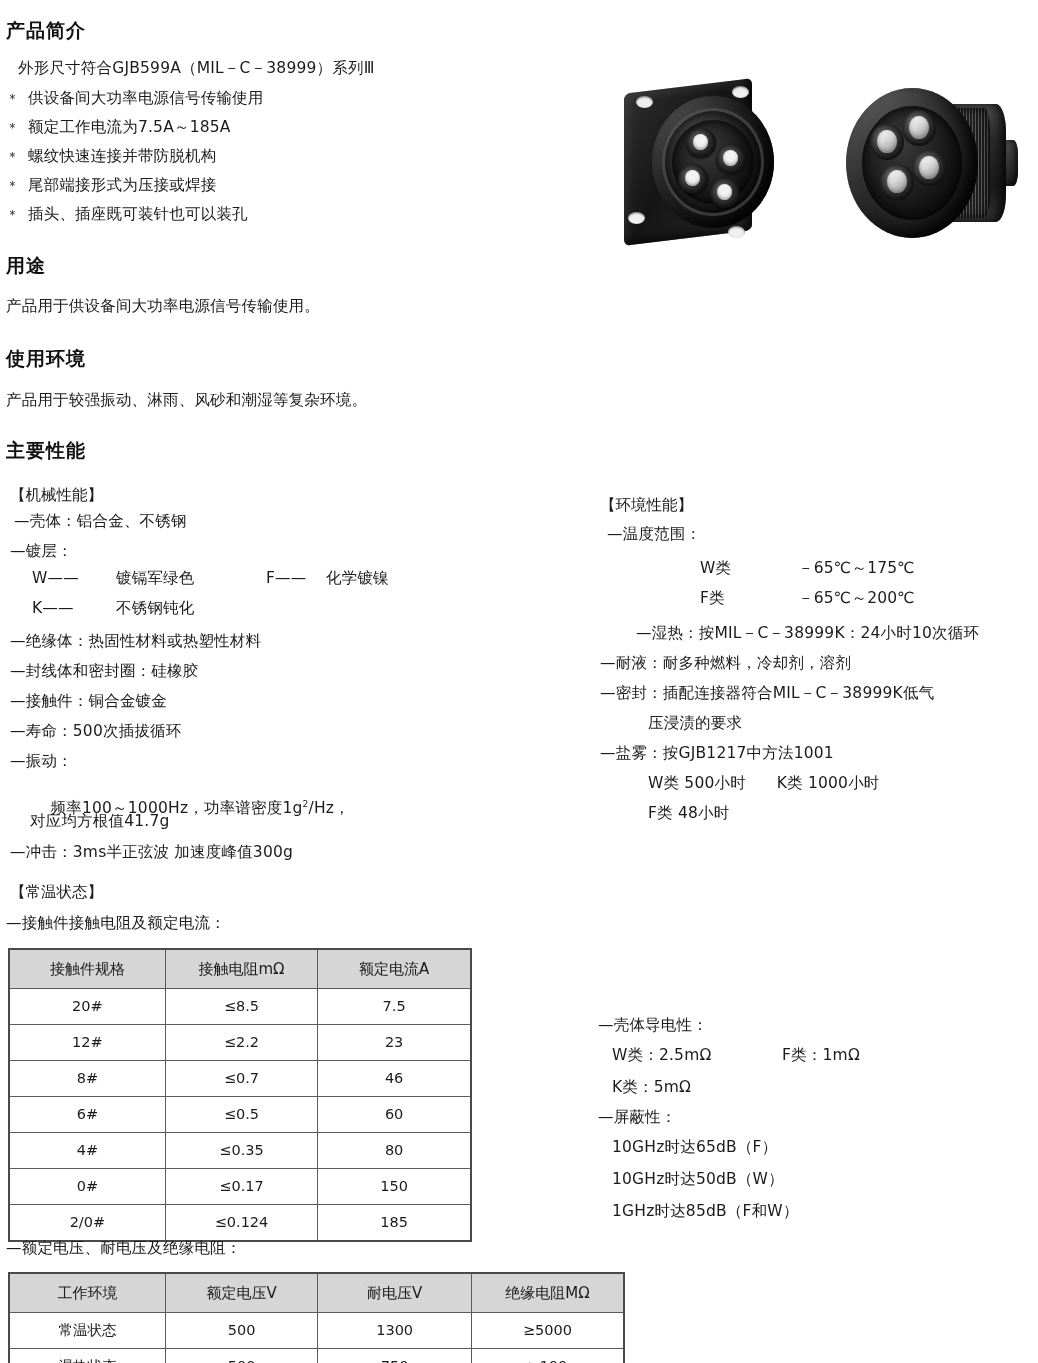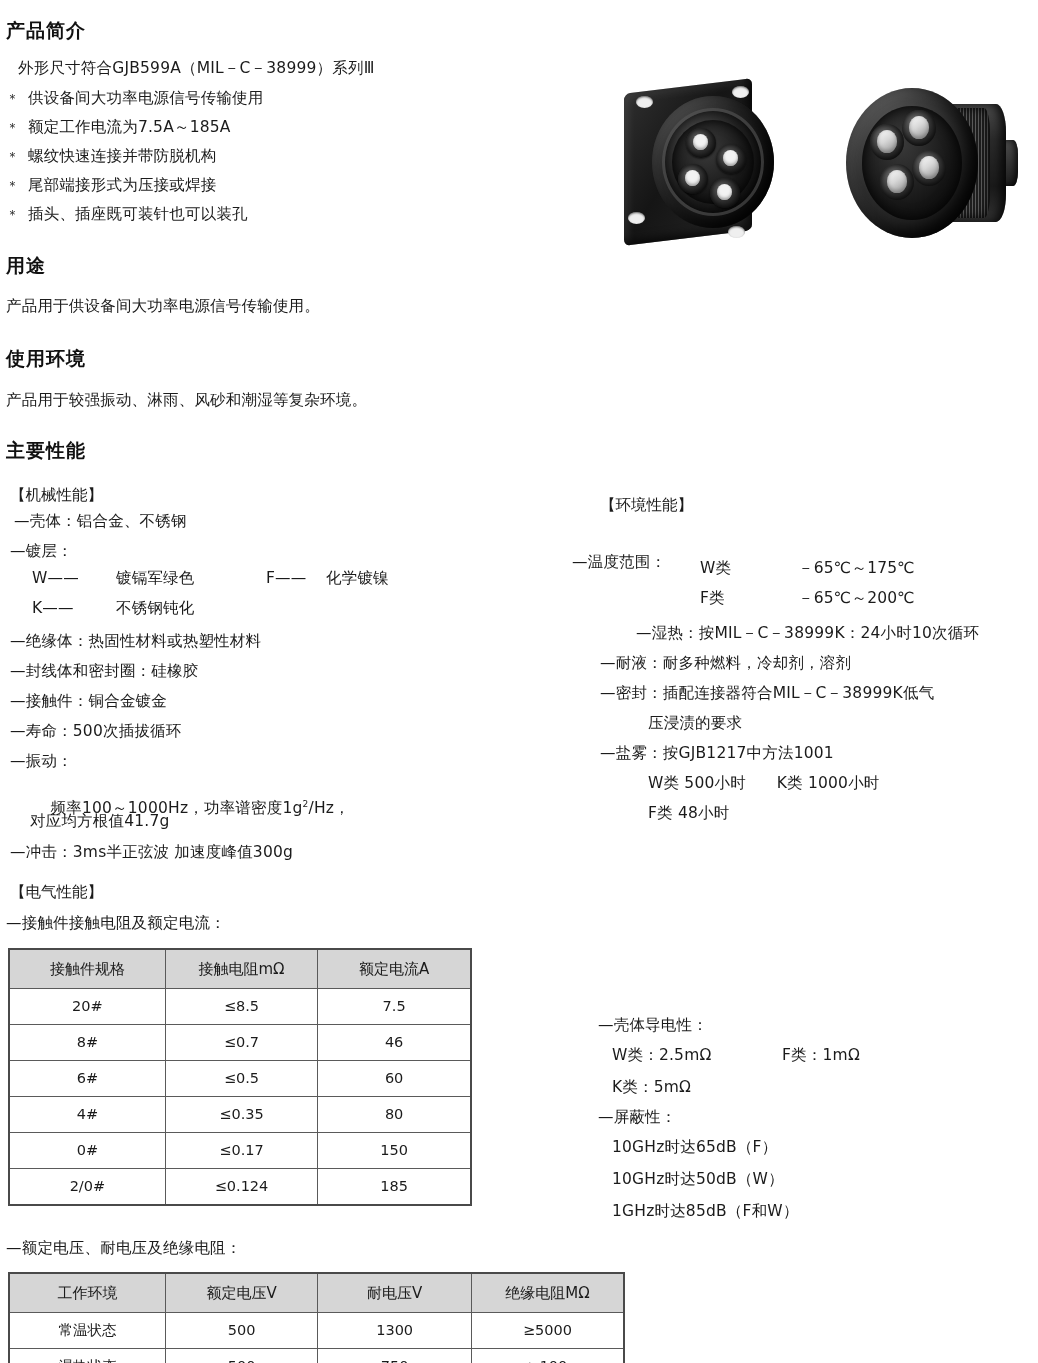--- a/index.html
+++ b/index.html
@@ -239,21 +239,21 @@
 
   <div class="abs body-line" style="left:30px; top:784px;">
     <span>频率100～1000Hz，功率谱密度1g</span><sup>2</sup><span>/Hz，</span>
   </div>
   <div class="abs body-line" style="left:30px; top:814px;">对应均方根值41.7g</div>
 
   <div class="abs body-line" style="left:10px; top:845px;">—冲击：3ms半正弦波 加速度峰值300g</div>
 
   <div class="abs sec-label" style="left:600px; top:498px;">【环境性能】</div>
 
-  <div class="abs body-line" style="left:572px; top:527px;margin-top:28px;">—温度范围：</div>
+  <div class="abs body-line" style="left:607px; top:527px;">—温度范围：</div>
 
   <div class="abs" style="left:700px; top:561px; display:flex; align-items:baseline;">
     <span class="body-line" style="width:98px;">W类</span>
     <span class="body-line">－65℃～175℃</span>
   </div>
   <div class="abs" style="left:700px; top:591px; display:flex; align-items:baseline;">
     <span class="body-line" style="width:98px;">F类</span>
     <span class="body-line">－65℃～200℃</span>
   </div>
 
@@ -270,41 +270,46 @@
     <span class="body-line" style="width:170px;">W类：2.5mΩ</span>
     <span class="body-line">F类：1mΩ</span>
   </div>
   <div class="abs body-line" style="left:612px; top:1080px;">K类：5mΩ</div>
 
   <div class="abs body-line" style="left:598px; top:1110px;">—屏蔽性：</div>
   <div class="abs body-line" style="left:612px; top:1140px;">10GHz时达65dB（F）</div>
   <div class="abs body-line" style="left:612px; top:1172px;">10GHz时达50dB（W）</div>
   <div class="abs body-line" style="left:612px; top:1204px;">1GHz时达85dB（F和W）</div>
 
-  <div class="abs sec-label" style="left:10px; top:885px;">【电气性能】</div>
+  <div class="abs sec-label" style="left:10px; top:885px;">【常温状态】</div>
   <div class="abs body-line" style="left:6px; top:916px;">—接触件接触电阻及额定电流：</div>
 
   <table class="dt" id="tbl-contact">
     <colgroup>
         <col>
         <col>
         <col>
       </colgroup>
     <thead>
       <tr>
         <td>接触件规格</td>
         <td>接触电阻mΩ</td>
         <td>额定电流A</td>
       </tr>
     </thead>
     <tbody>
       <tr>
         <td>20#</td>
         <td>≤8.5</td>
         <td>7.5</td>
+      </tr>
+      <tr>
+        <td>12#</td>
+        <td>≤2.2</td>
+        <td>23</td>
       </tr>
       <tr>
         <td>8#</td>
         <td>≤0.7</td>
         <td>46</td>
       </tr>
       <tr>
         <td>6#</td>
         <td>≤0.5</td>
         <td>60</td>

